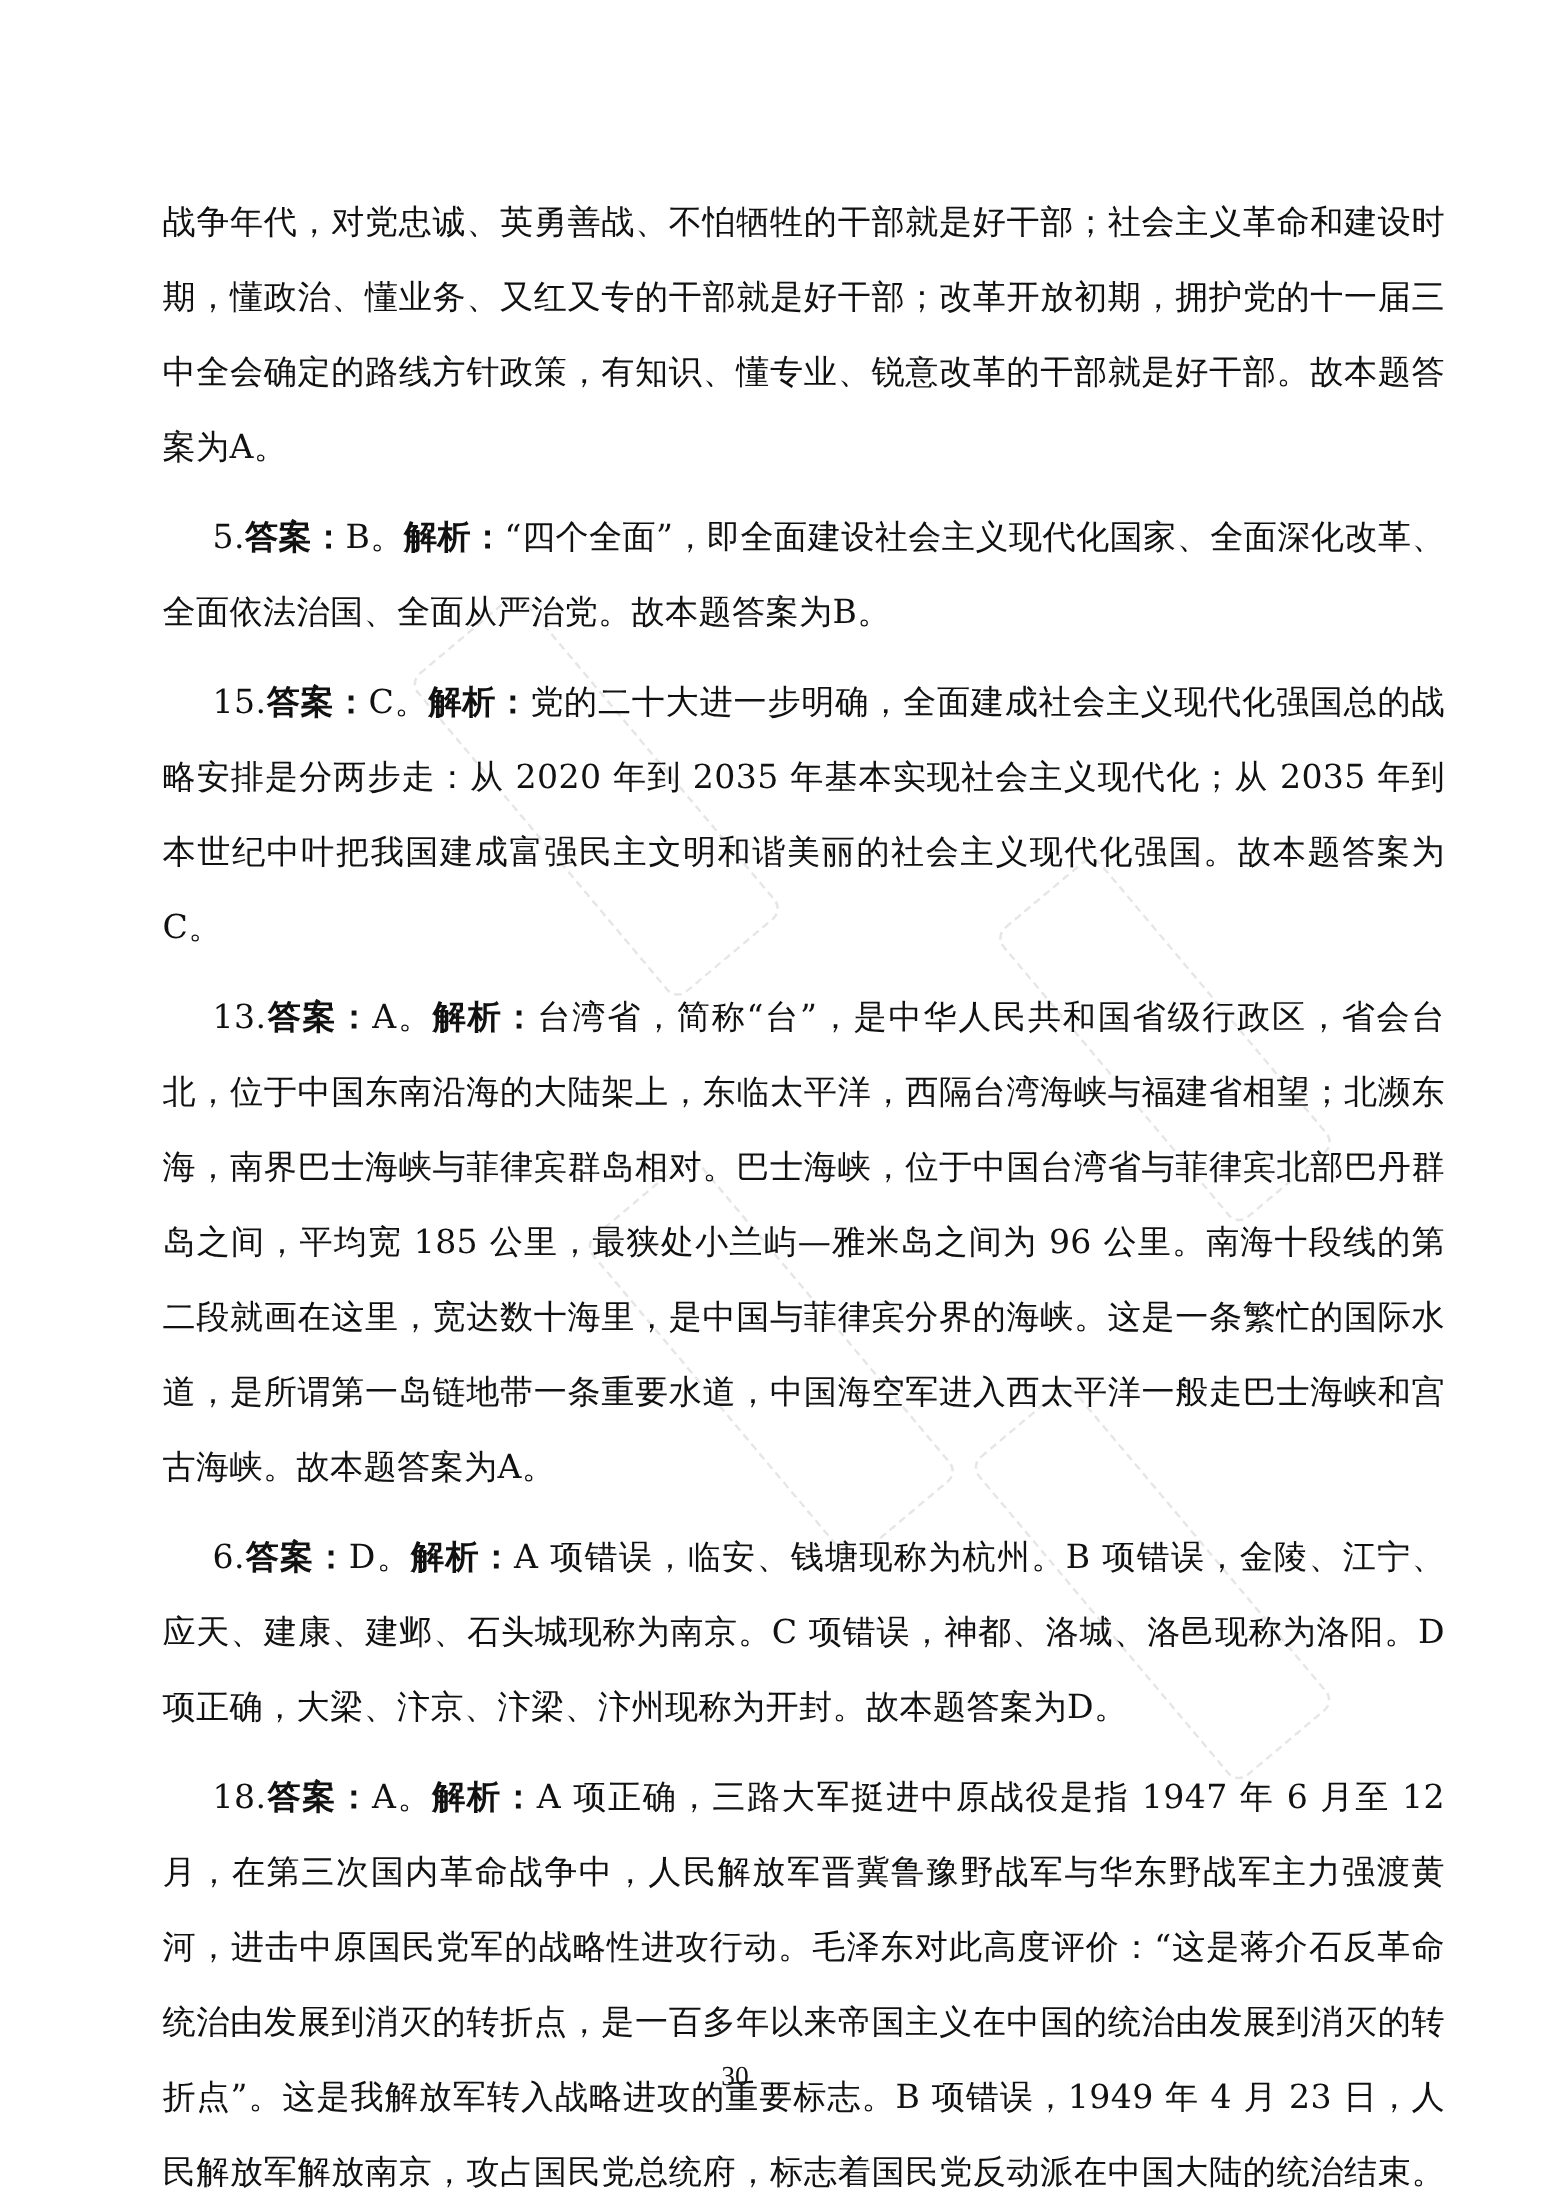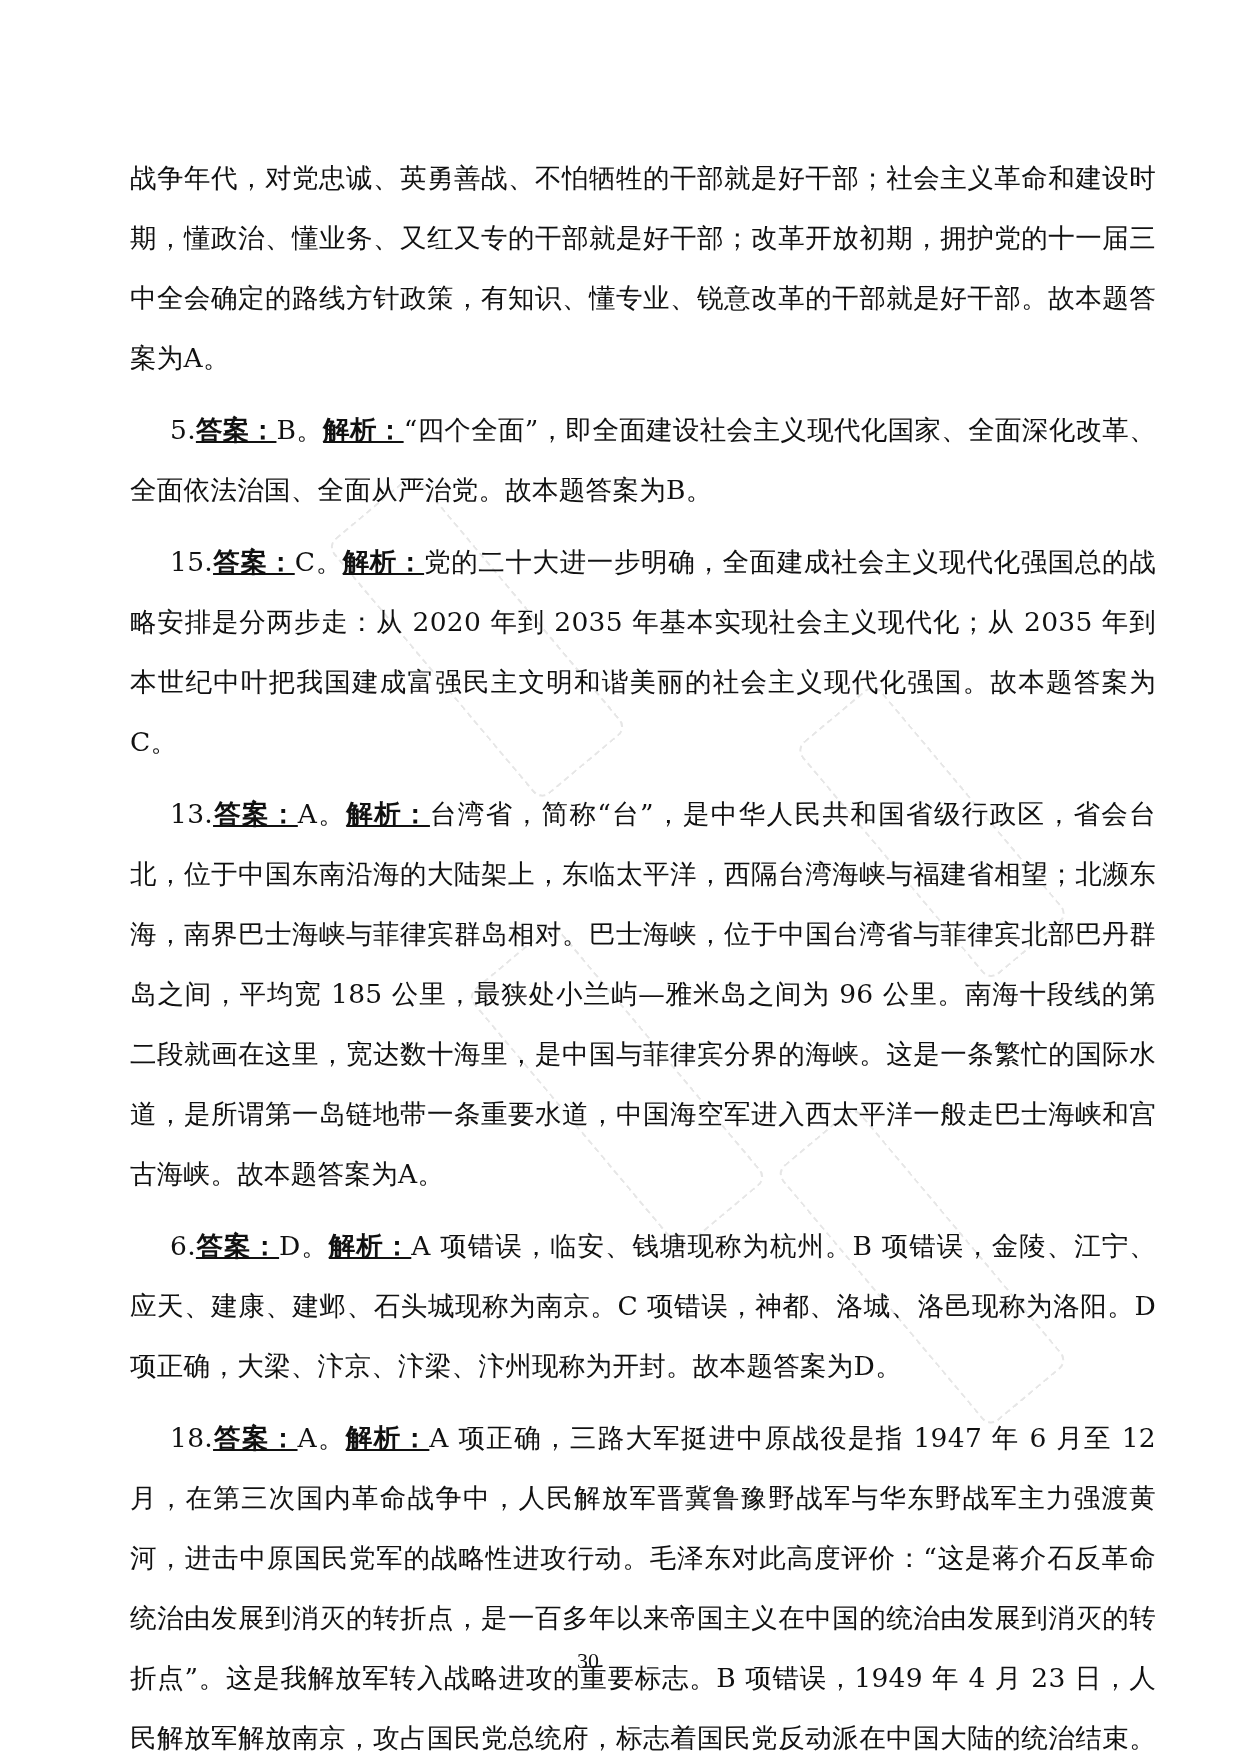--- a/index.html
+++ b/index.html
@@ -7,21 +7,21 @@
       width: 1240px; height: 1754px; position: relative; overflow: hidden;
       font-family: "DejaVu Serif", "Liberation Serif", serif;
       color: #111111;
     }
     .page { position: absolute; left: 118px; top: 136px; width: 1050px; }
     .para {
       margin: 12px; font-size: 26.5px; line-height: 60px;
       text-align: justify; text-justify: inter-character; letter-spacing: 0.3px;
     }
     .para.indent { text-indent: 40px; }
-    .lbl { font-weight: bold; font-family: "DejaVu Sans", "Liberation Sans", sans-serif; text-decoration: underline; }
+    .lbl { font-weight: bold; font-family: "DejaVu Sans", "Liberation Sans", sans-serif; }
     .page-number {
       position: absolute; left: 12px; width: 1152px; top: 1648px; text-align: center;
       font-family: Liberation Serif, serif; font-size: 22px; color: #111;
     }
     .watermark {
       position: absolute; pointer-events: none; opacity: 0.18;
       border: 2px dashed #777; border-radius: 12px; transform: rotate(-40deg);
     }
   </style>
 </head>

